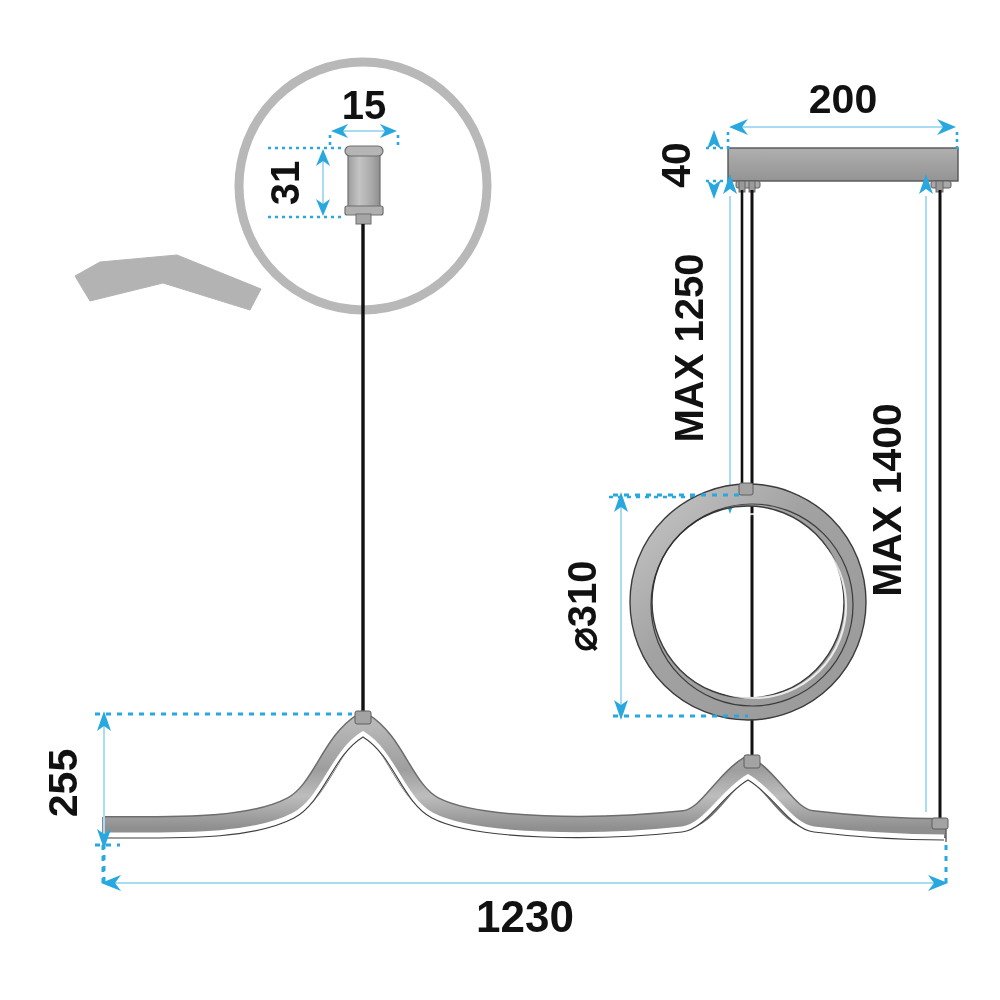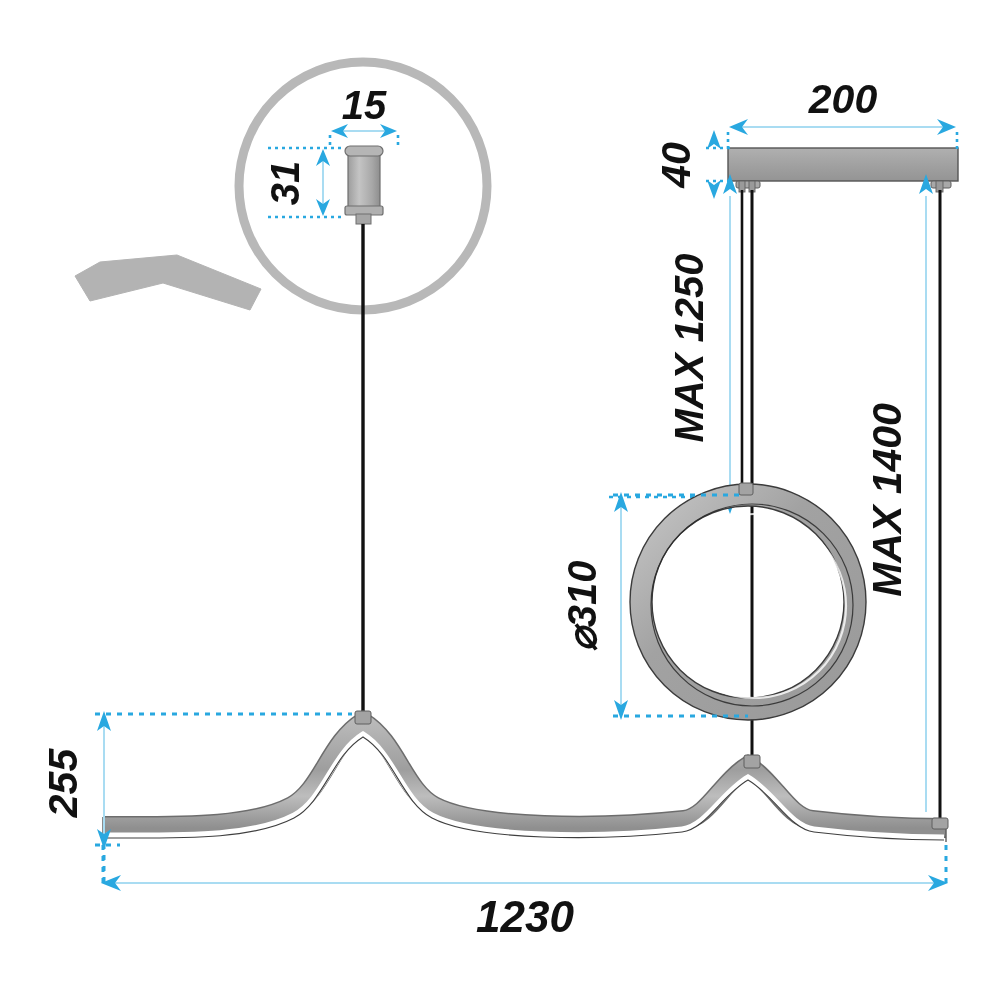--- a/index.html
+++ b/index.html
@@ -1,18 +1,18 @@
 <!DOCTYPE html>
 <html><head>
 <meta charset="utf-8">
 <style>
   html,body{margin:0;padding:0;background:#ffffff;}
   body{width:1000px;height:1000px;overflow:hidden;
        font-family:"Liberation Sans",sans-serif;}
-  #stage{position:relative;width:810px;height:1000px;background:#fff;font-style:italic;}
+  #stage{position:relative;width:810px;height:1000px;background:#fff;}
   svg#drawing{position:absolute;left:0;top:0;width:1000px;height:1000px;display:block;}
   .dimtext{font-family:"Liberation Sans",sans-serif;font-weight:700;fill:#111111;}
 </style>
 </head>
 <body>
 
 <div id="stage">
 <svg id="drawing" viewBox="0 0 1000 1000" xmlns="http://www.w3.org/2000/svg">
 
   <defs>

